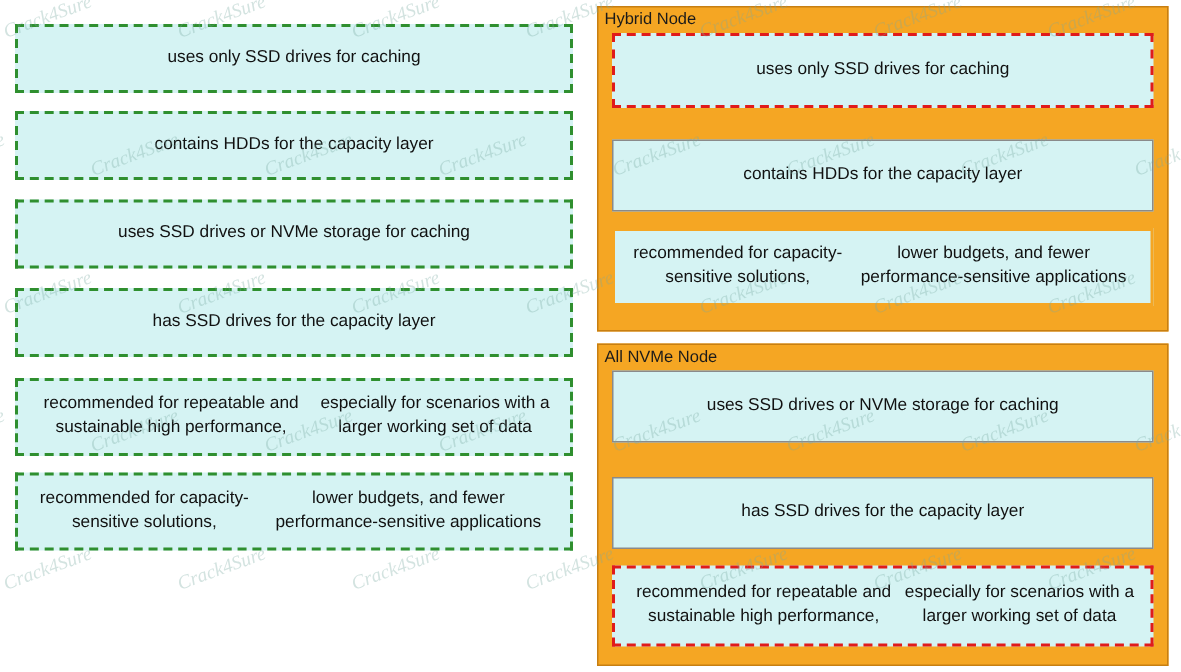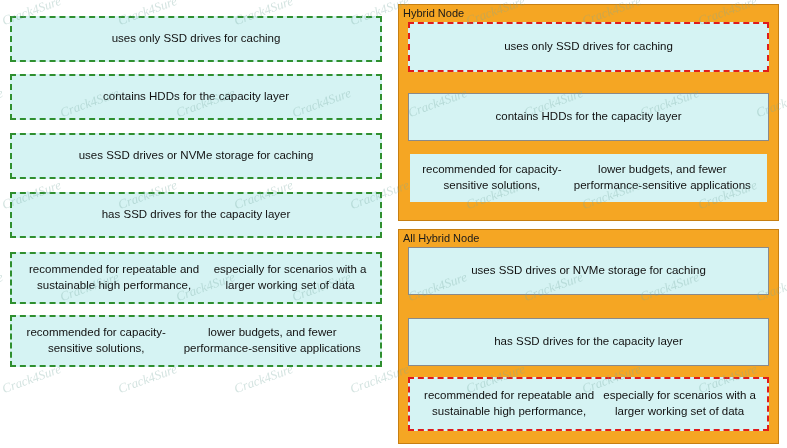--- a/index.html
+++ b/index.html
@@ -142,21 +142,21 @@
       </div>
       <div class="slot solid" style="left: 408px; top: 93px; width: 361px; height: 48px;">
         <span>contains HDDs for the capacity layer</span>
       </div>
       <div class="slot orange" style="left: 408px; top: 152px; width: 361px; height: 52px;">
         <span>recommended for capacity-sensitive solutions,</span>
         <br>
         <span>lower budgets, and fewer performance-sensitive applications</span>
       </div>
       <div class="cat" style="left: 398px; top: 229px; width: 381px; height: 215px;">
-        <div class="cat-title">All Hybrid Node</div>
+        <div class="cat-title">All NVMe Node</div>
       </div>
       <div class="slot solid" style="left: 408px; top: 247px; width: 361px; height: 48px;">
         <span>uses SSD drives or NVMe storage for caching</span>
       </div>
       <div class="slot solid" style="left: 408px; top: 318px; width: 361px; height: 48px;">
         <span>has SSD drives for the capacity layer</span>
       </div>
       <div class="slot redfull" style="left: 408px; top: 377px; width: 361px; height: 54px;">
         <span>recommended for repeatable and sustainable high performance,</span>
         <br>

